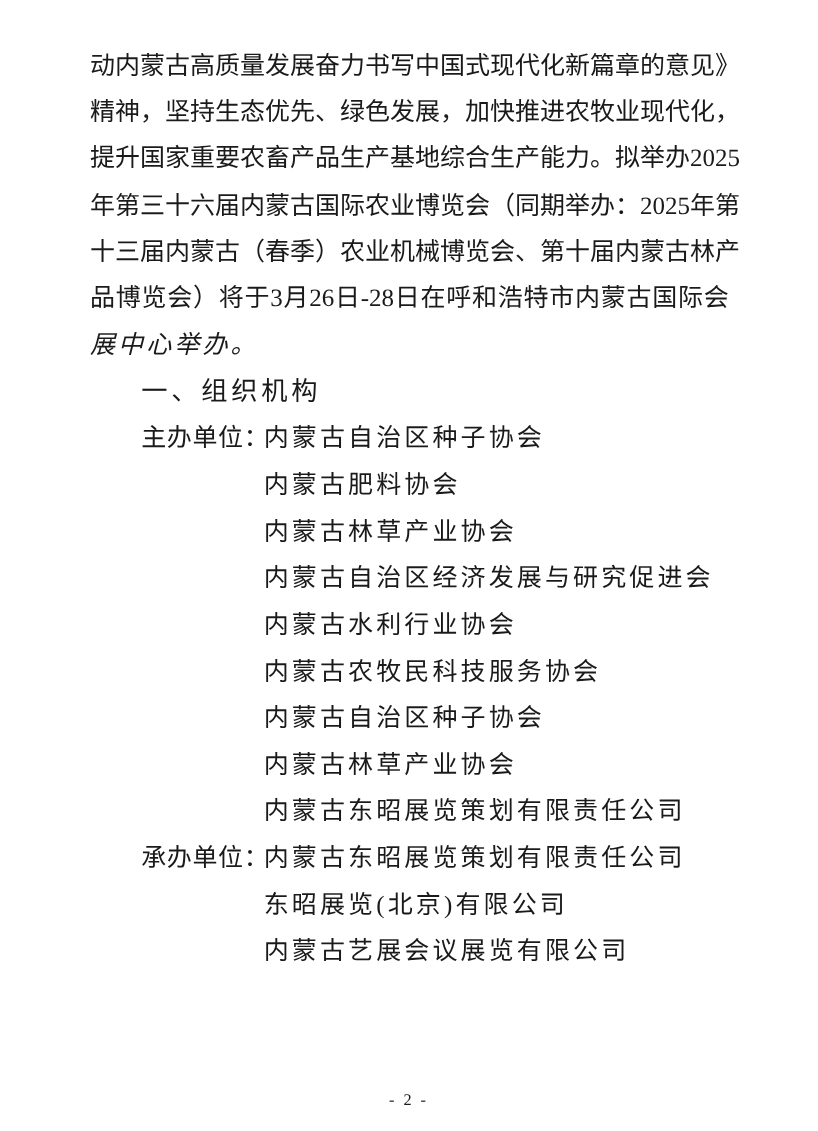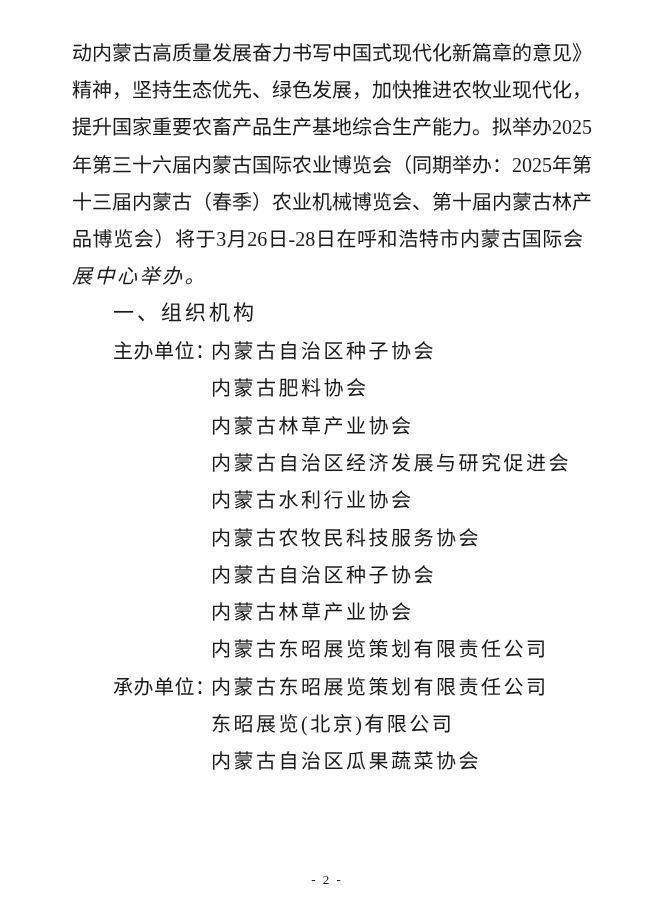--- a/index.html
+++ b/index.html
@@ -278,19 +278,19 @@
     <div class="row org-row">
       <span class="org-label">承办单位：</span>
       <span class="org-name">内蒙古东昭展览策划有限责任公司</span>
     </div>
     <div class="row org-row">
       <span class="org-label"></span>
       <span class="org-name">东昭展览(北京)有限公司</span>
     </div>
     <div class="row org-row">
       <span class="org-label"></span>
-      <span class="org-name">内蒙古自治区瓜果蔬菜协会</span>
+      <span class="org-name">内蒙古艺展会议展览有限公司</span>
     </div>
 
   </div>
 
   <div class="page-footer">- 2 -</div>
 </div>
 
 </body></html>

